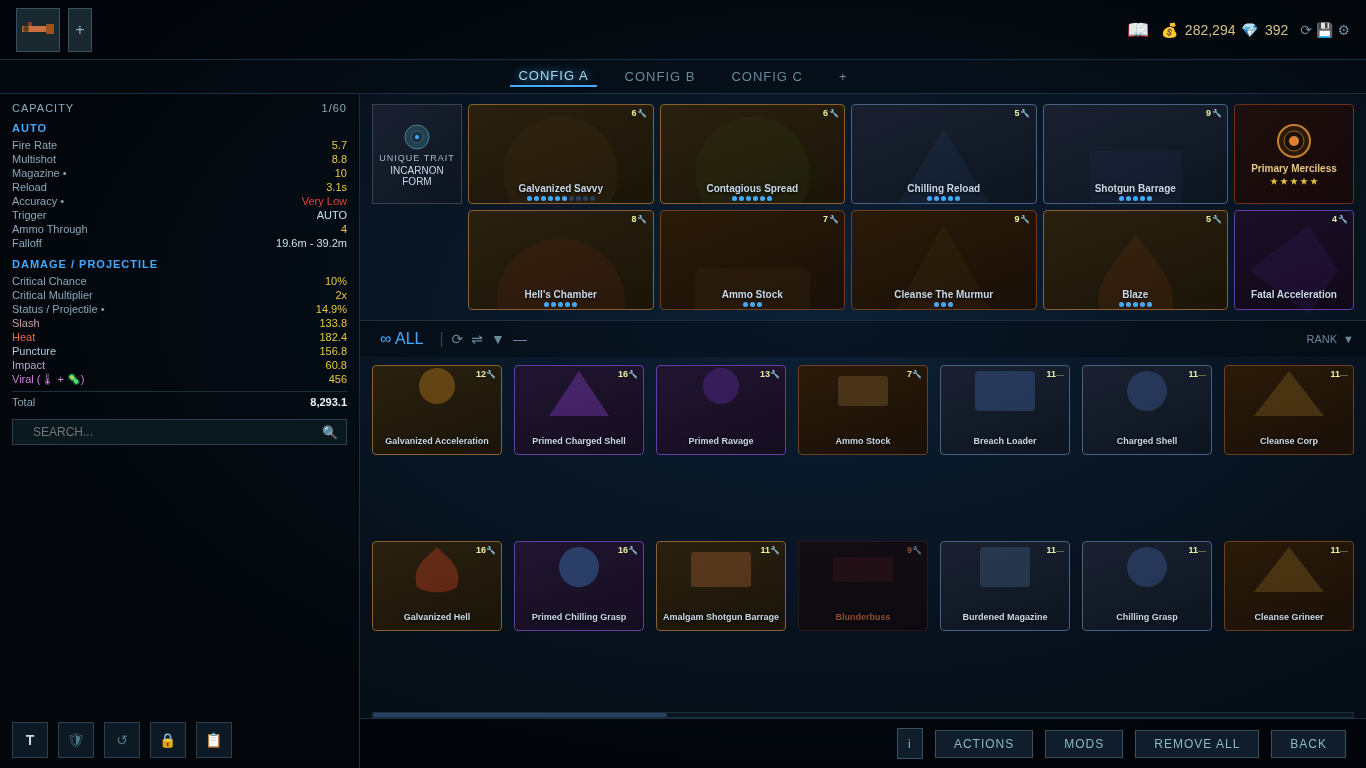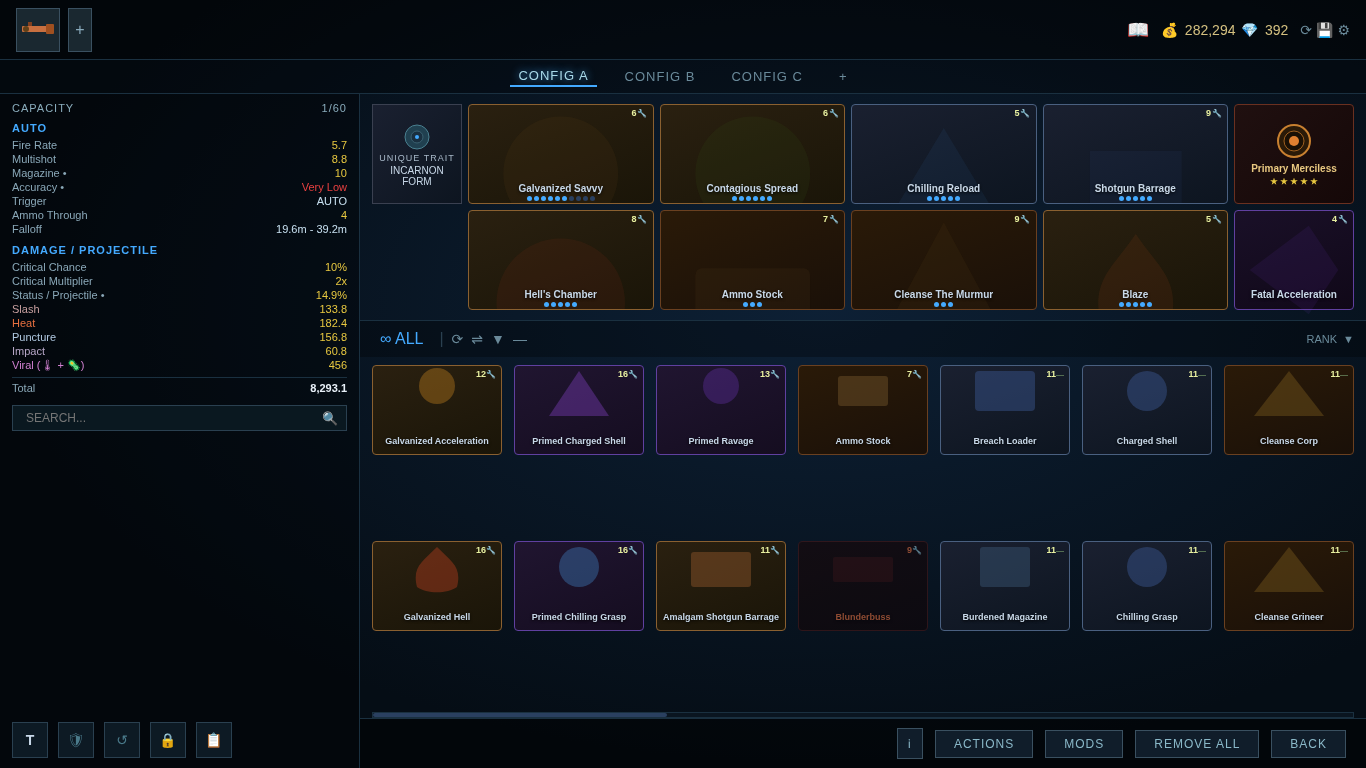--- a/index.html
+++ b/index.html
@@ -170,21 +170,21 @@
     .search-bar {
       margin-top: 10px;
       position: relative;
     }
 
     .search-bar input {
       width: 100%;
       background: #0a1820;
       border: 1px solid #2a4050;
       color: #8aa8b8;
-      padding: 5px 28px 5px 13px;
+      padding: 5px 28px 5px 20px;
       font-size: 12px;
       outline: none;
     }
 
     .search-icon-el {
       position: absolute;
       right: 8px;
       top: 50%;
       transform: translateY(-50%);
       color: #4a6878;
@@ -571,20 +571,24 @@
       <span class="stat-label">Fire Rate</span>
       <span class="stat-value yellow">5.7</span>
     </div>
     <div class="stat-row">
       <span class="stat-label">Multishot</span>
       <span class="stat-value yellow">8.8</span>
     </div>
     <div class="stat-row">
       <span class="stat-label">Magazine •</span>
       <span class="stat-value yellow">10</span>
+    </div>
+    <div class="stat-row">
+      <span class="stat-label">Reload</span>
+      <span class="stat-value yellow">3.1s</span>
     </div>
     <div class="stat-row">
       <span class="stat-label">Accuracy •</span>
       <span class="stat-value red">Very Low</span>
     </div>
     <div class="stat-row">
       <span class="stat-label">Trigger</span>
       <span class="stat-value">AUTO</span>
     </div>
     <div class="stat-row">

